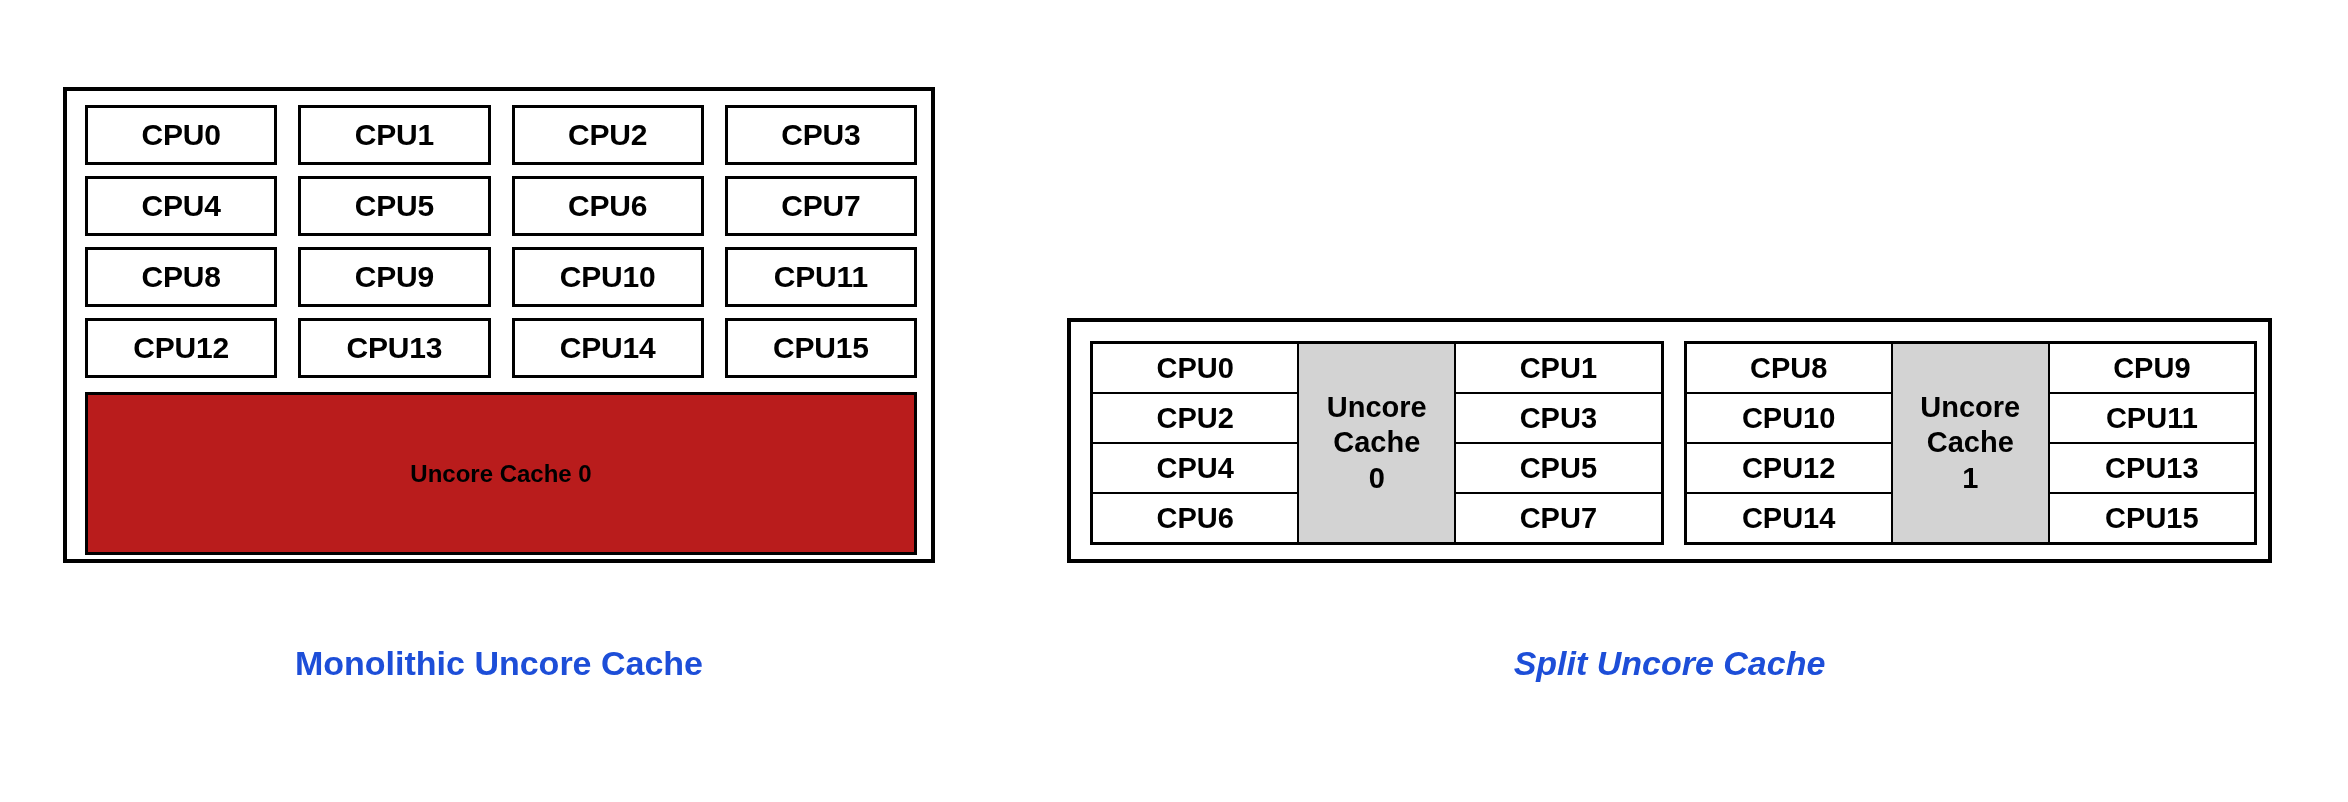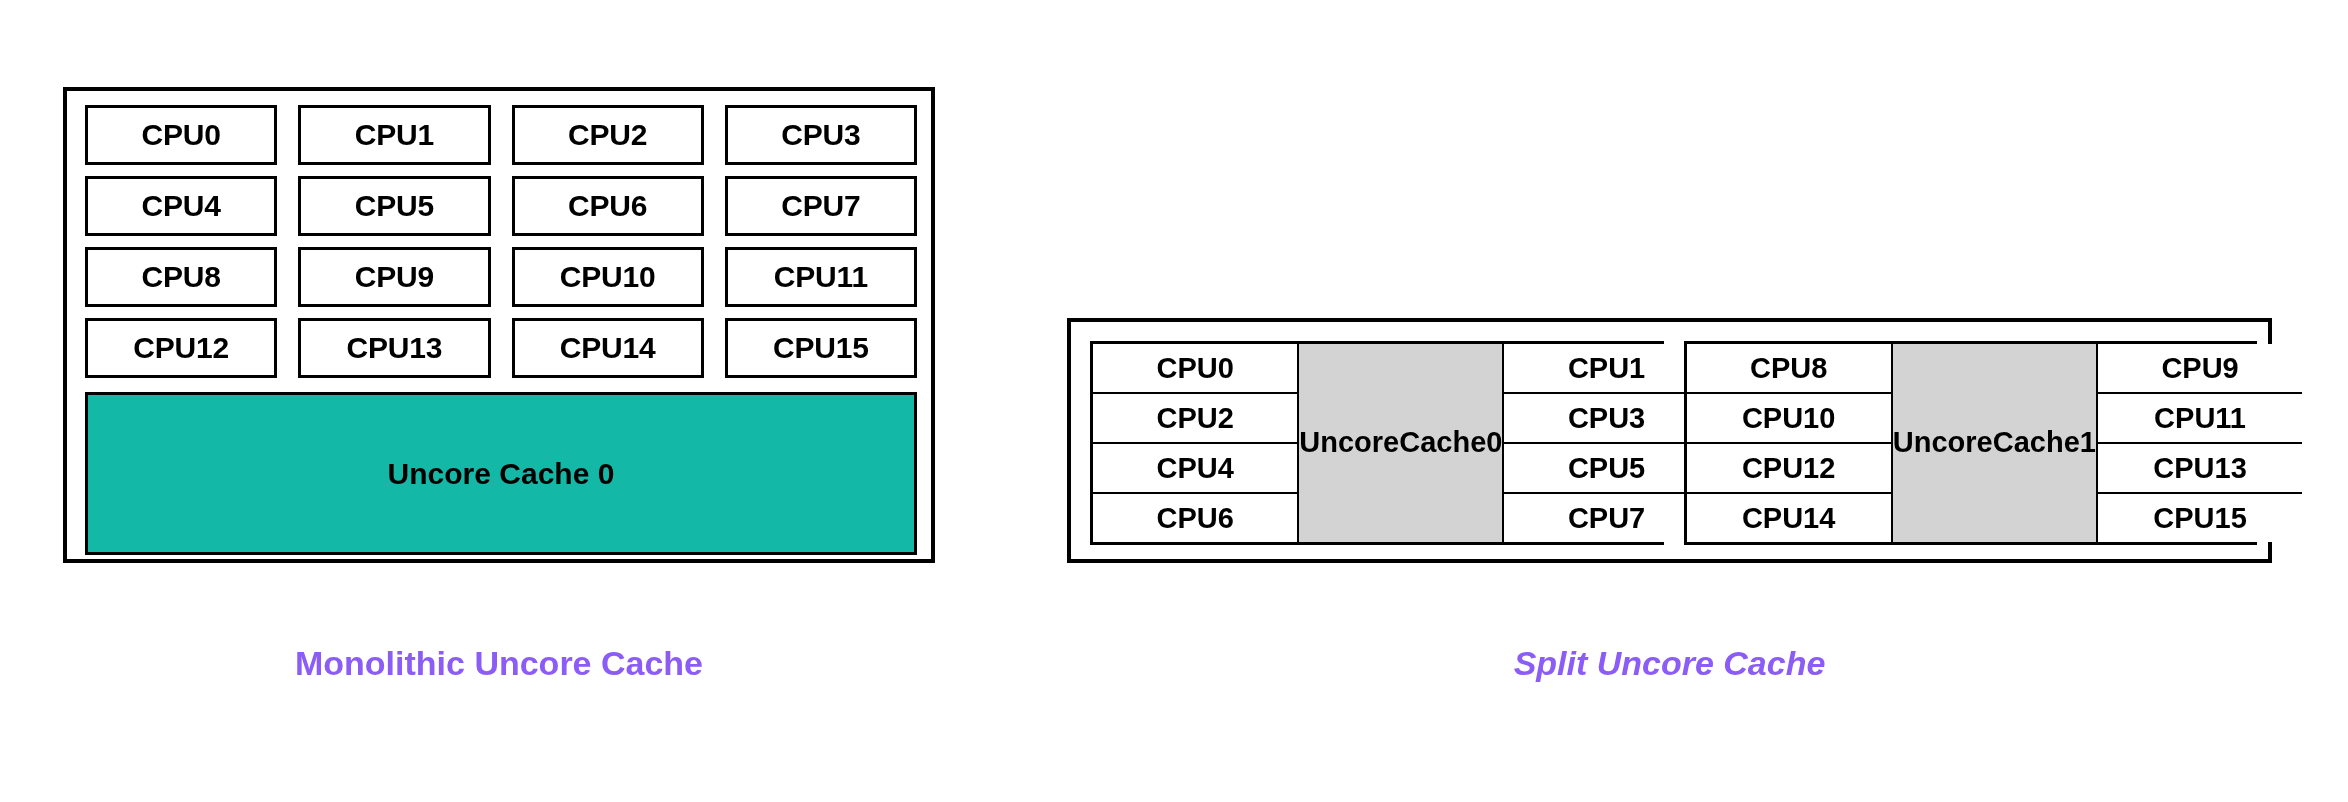--- a/index.html
+++ b/index.html
@@ -58,25 +58,25 @@
     font-size: 30px;
     font-weight: bold;
     letter-spacing: -0.2px;
     line-height: 1;
   }
   .mono-cache {
     margin-top: 14px;
     height: 163px;
     border: 3px solid #000000;
     box-sizing: border-box;
-    background: #14b8a6;
-    display: flex;
-    align-items: center;
-    justify-content: center;
-    font-size: 30px;
+    background: #b91c1c;
+    display: flex;
+    align-items: center;
+    justify-content: center;
+    font-size: 24px;
     font-weight: bold;
     line-height: 1;
   }
 
   
   .split-outer {
     position: absolute;
     left: 1067px;
     top: 318px;
     width: 1205px;
@@ -124,38 +124,38 @@
   .split-cell:last-child {
     border-bottom: none;
   }
   .split-cache {
     flex: 1 1 0;
     background: #d3d3d3;
     border-left: 2px solid #000000;
     border-right: 2px solid #000000;
     box-sizing: border-box;
     display: flex;
-    flex-direction: row;
+    flex-direction: column;
     align-items: center;
     justify-content: center;
     font-size: 29px;
     font-weight: bold;
     line-height: 1.22;
     text-align: center;
   }
   .split-cache span {
     display: block;
   }
 
   
   .caption {
     position: absolute;
     font-size: 34px;
     font-weight: bold;
-    color: #8b5cf6;
+    color: #1d4ed8;
     white-space: nowrap;
     line-height: 1;
   }
   .caption-mono {
     left: 63px;
     top: 646px;
     width: 872px;
     text-align: center;
   }
   .caption-split {

